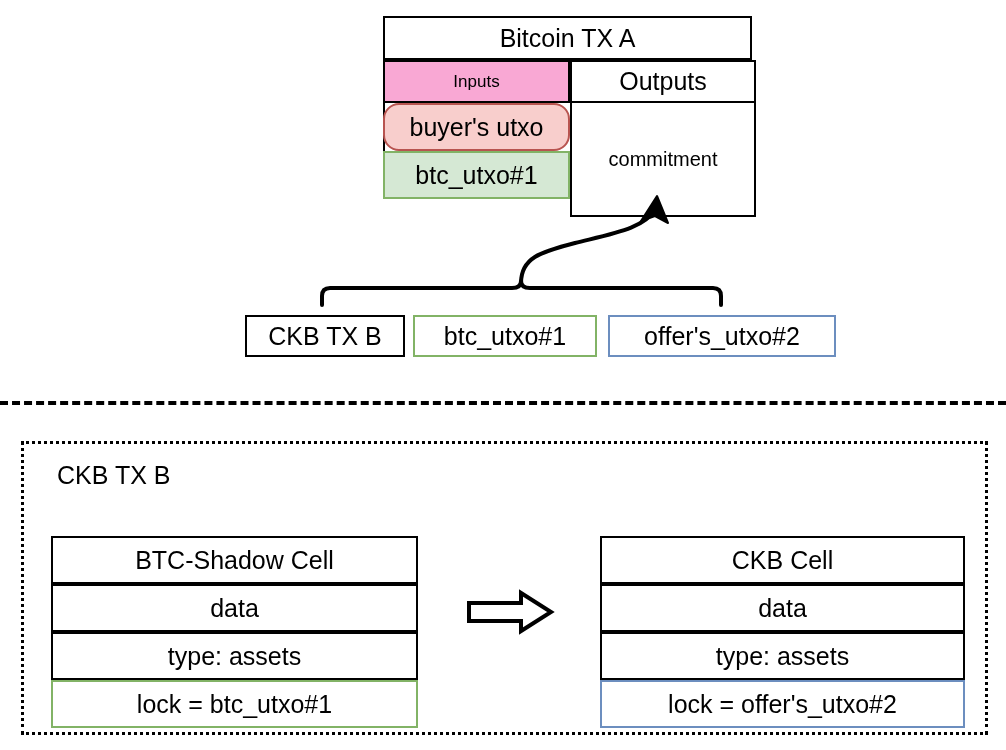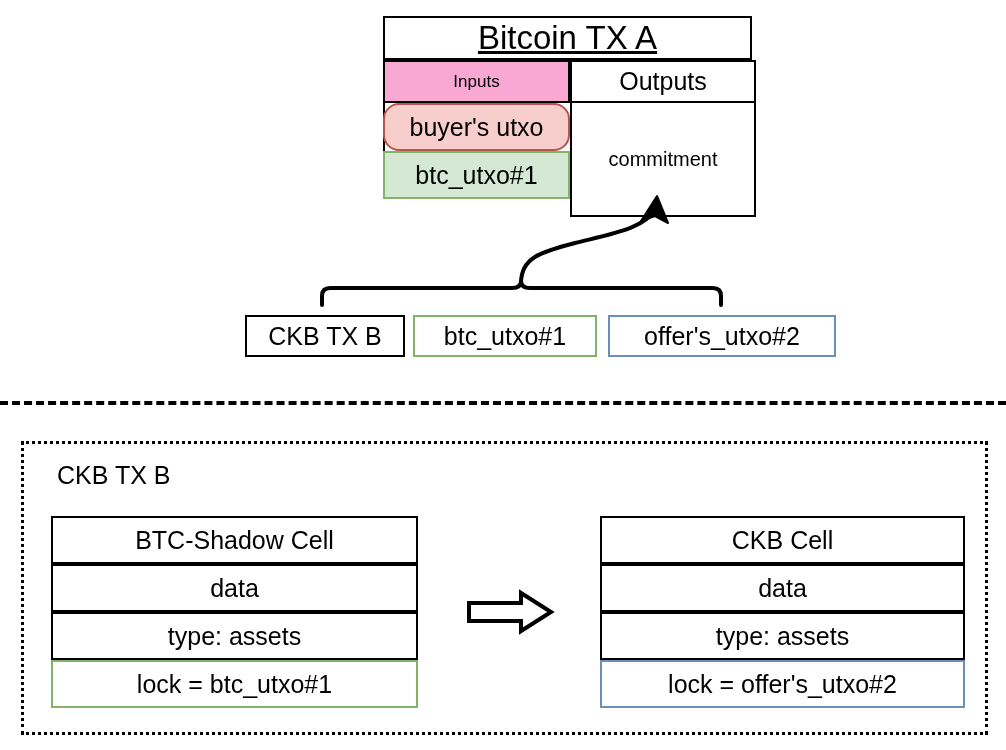--- a/index.html
+++ b/index.html
@@ -54,23 +54,22 @@
     height: 181px;
   }
   #btc-tx-a .title-row {
     position: absolute;
     left: -2px; top: -2px;
     width: 369px;
     height: 44px;
     box-sizing: border-box;
     border: 2px solid #000000;
     display: flex; align-items: center; justify-content: center;
-    font-size: 33px; white-space: nowrap;
-    background: #ffffff;
-    text-decoration: underline;
+    font-size: 25px; white-space: nowrap;
+    background: #ffffff;
   }
   #btc-tx-a .col-inputs {
     position: absolute;
     left: -2px; top: 42px;
     width: 187px;
     height: 43px;
     box-sizing: border-box;
     border: 2px solid #000000;
     display: flex; align-items: center; justify-content: center;
     font-size: 17px; white-space: nowrap;
@@ -195,20 +194,21 @@
     height: 48px;
     box-sizing: border-box;
     border: 2px solid #000000;
     display: flex;
     align-items: center;
     justify-content: center;
     font-size: 25px;
     line-height: 1;
     white-space: nowrap;
     background: #ffffff;
+    margin-top: 20px;
   }
   .celltable .r0 { top: 0px; }
   .celltable .r1 { top: 48px; }
   .celltable .r2 { top: 96px; }
   .celltable .r3 { top: 144px; }
 
   
   #overlay {
     position: absolute;
     left: 0; top: 0;

